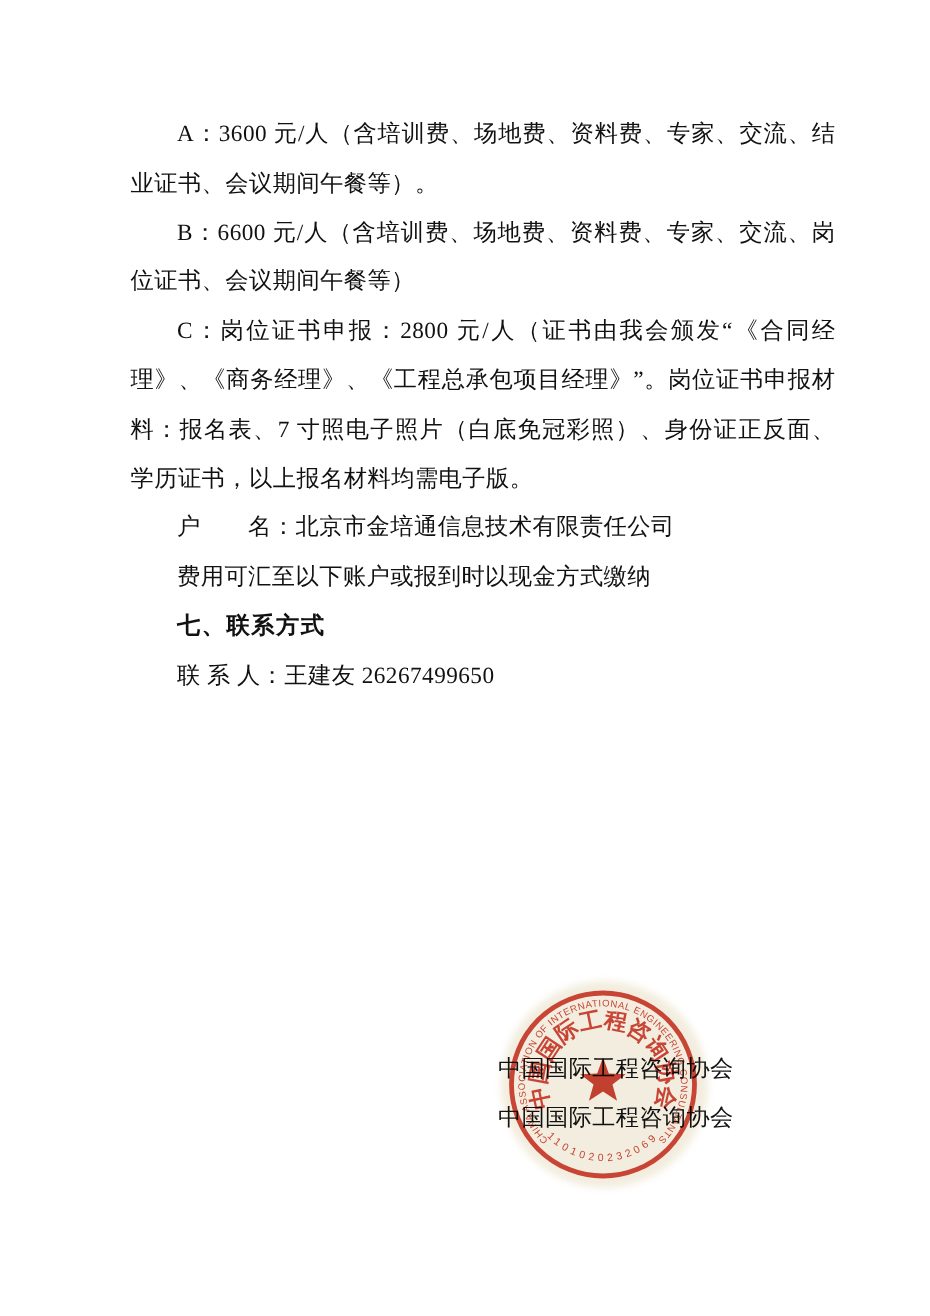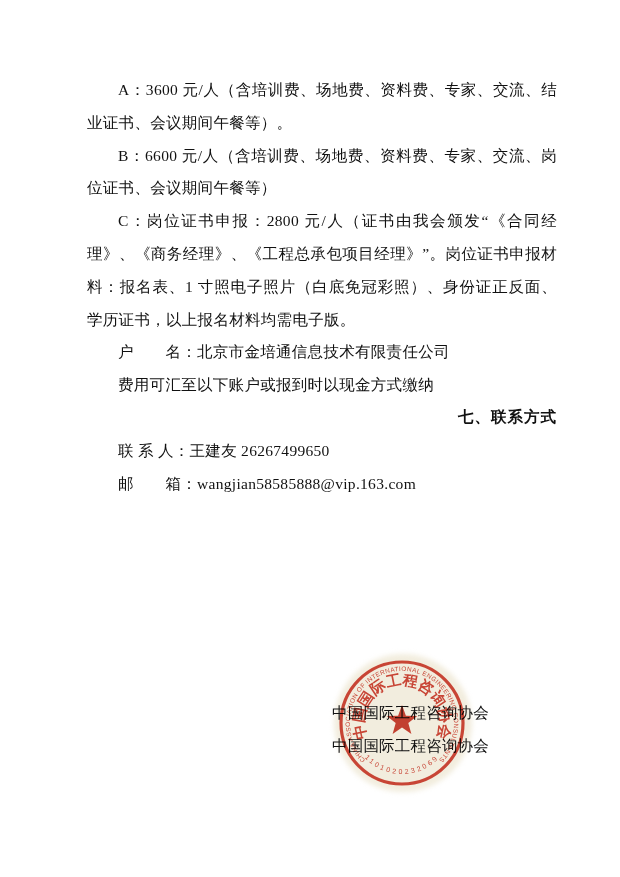--- a/index.html
+++ b/index.html
@@ -22,23 +22,23 @@
   }
   .para {
     font-size: 15.5px;
     line-height: 32.8px;
     text-indent: 2em;
     text-align: justify;
     letter-spacing: 0.3px;
     word-break: break-word;
   }
   .para.heading {
-    font-family: Liberation Mono, monospace;
+    font-family: Liberation Serif, serif;
     font-weight: bold;
-    text-align: right;
+    text-align: left;
     letter-spacing: 1px;
   }
   
   .sign-block {
     position: absolute;
     top: 696px;
     right: 131px;
     z-index: 3;
     text-align: center;
     font-size: 15.5px;
@@ -71,26 +71,25 @@
   .seal-svg text { fill: #cf3a2c; }
 </style>
 </head>
 <body>
 
 <div class="page">
 
   <div class="content">
     <p class="para">A：3600 元/人（含培训费、场地费、资料费、专家、交流、结业证书、会议期间午餐等）。</p>
     <p class="para">B：6600 元/人（含培训费、场地费、资料费、专家、交流、岗位证书、会议期间午餐等）</p>
-    <p class="para">C：岗位证书申报：2800 元/人（证书由我会颁发“《合同经理》、《商务经理》、《工程总承包项目经理》”。岗位证书申报材料：报名表、1 寸照电子照片（白底免冠彩照）、身份证正反面、学历证书，以上报名材料均需电子版。</p>
+    <p class="para">C：岗位证书申报：2800 元/人（证书由我会颁发“《合同经理》、《商务经理》、《工程总承包项目经理》”。岗位证书申报材料：报名表、7 寸照电子照片（白底免冠彩照）、身份证正反面、学历证书，以上报名材料均需电子版。</p>
     <p class="para">户　　名：北京市金培通信息技术有限责任公司</p>
     <p class="para">费用可汇至以下账户或报到时以现金方式缴纳</p>
     <p class="para heading">七、联系方式</p>
     <p class="para">联 系 人：王建友 26267499650</p>
-    <p class="para">邮　　箱：wangjian58585888@vip.163.com</p>
   </div>
 
   <div class="seal-beige"></div>
 
   <div class="sign-block">
     <div>中国国际工程咨询协会</div>
     <div>中国国际工程咨询协会</div>
   </div>
 
   <svg class="seal-svg" viewBox="0 0 130 130" aria-hidden="true">

